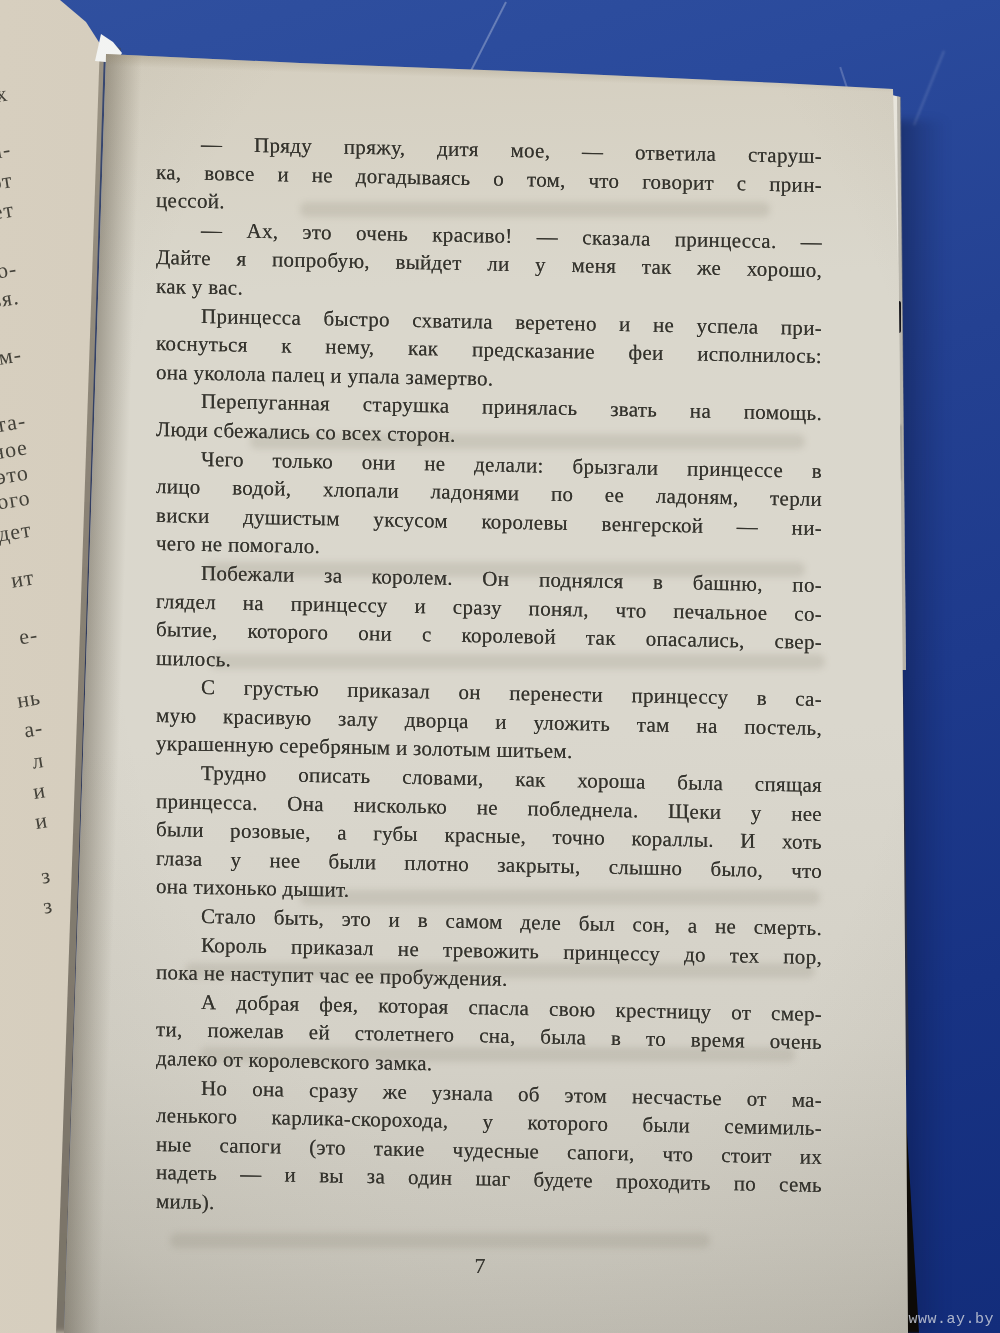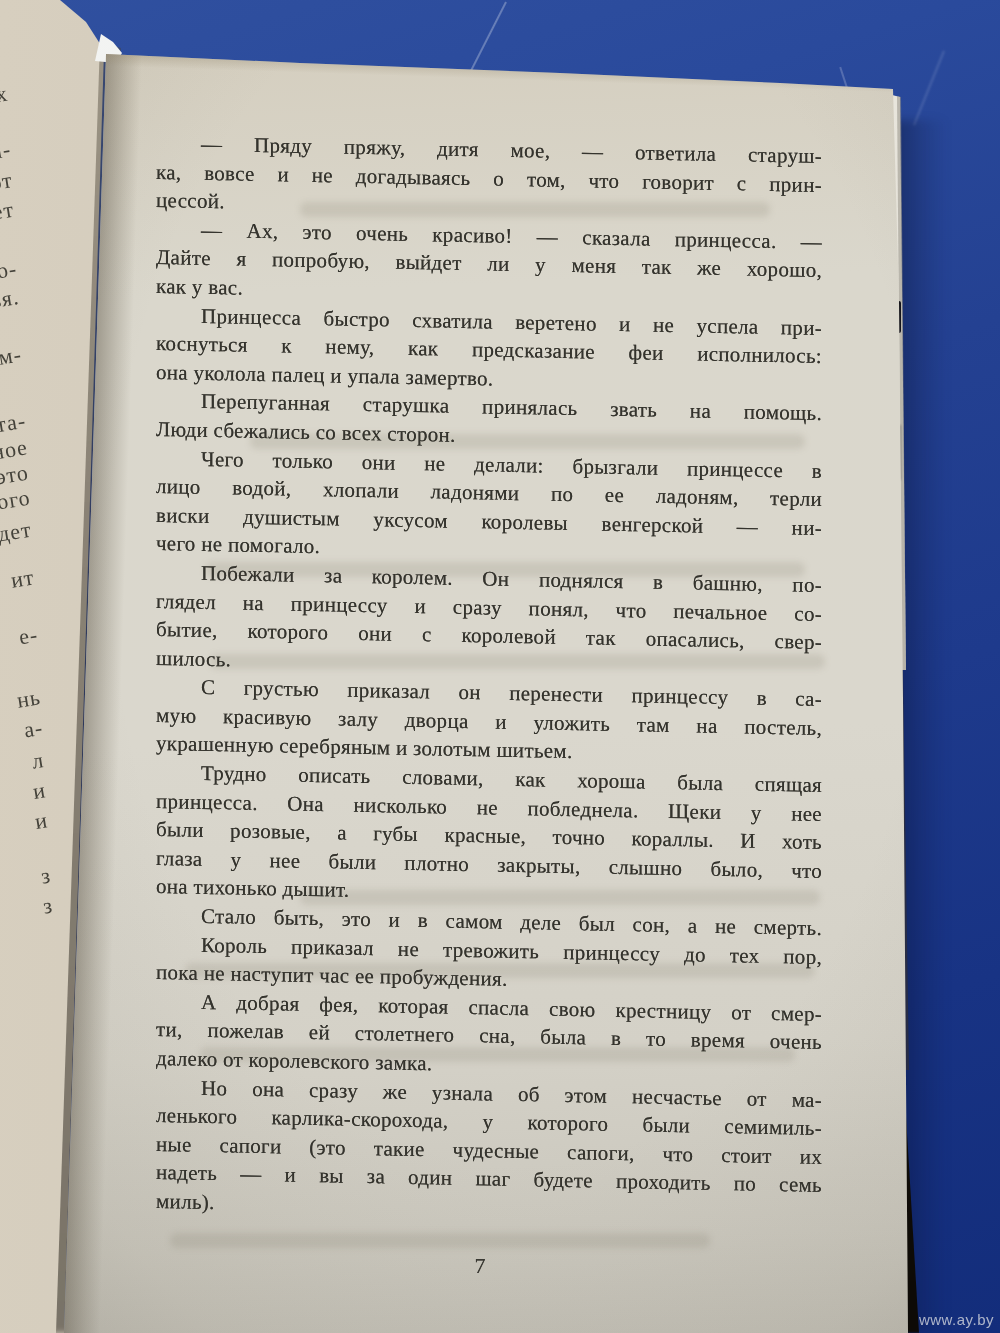--- a/index.html
+++ b/index.html
@@ -64,21 +64,21 @@
       color:#34332d;font-size:21px;letter-spacing:.3px;
       text-shadow:0 0 .6px rgba(48,47,41,.85);}
   .line{line-height:28.6px;height:28.6px;white-space:normal;
         text-align:justify;text-align-last:justify;}
   .line.indent{text-indent:45px;}
   .line.paralast{text-align-last:left;}
   .page-number{position:absolute;left:410px;top:1253px;width:140px;text-align:center;
       color:#3a3933;font-size:22px;text-shadow:0 0 .6px rgba(48,47,41,.8);}
   
   .watermark{position:absolute;right:6px;bottom:5px;
-      font-family:Liberation Sans, sans-serif;font-size:15px;
+      font-family:Liberation Mono, monospace;font-size:15px;
       color:rgba(200,205,216,.85);letter-spacing:.5px;}
 </style>
 </head>
 <body>
 
 <div class="scene">
   <div class="bg"></div>
   <div class="scratch s1"></div>
   <div class="scratch s2"></div>
   <div class="scratch s3"></div>

